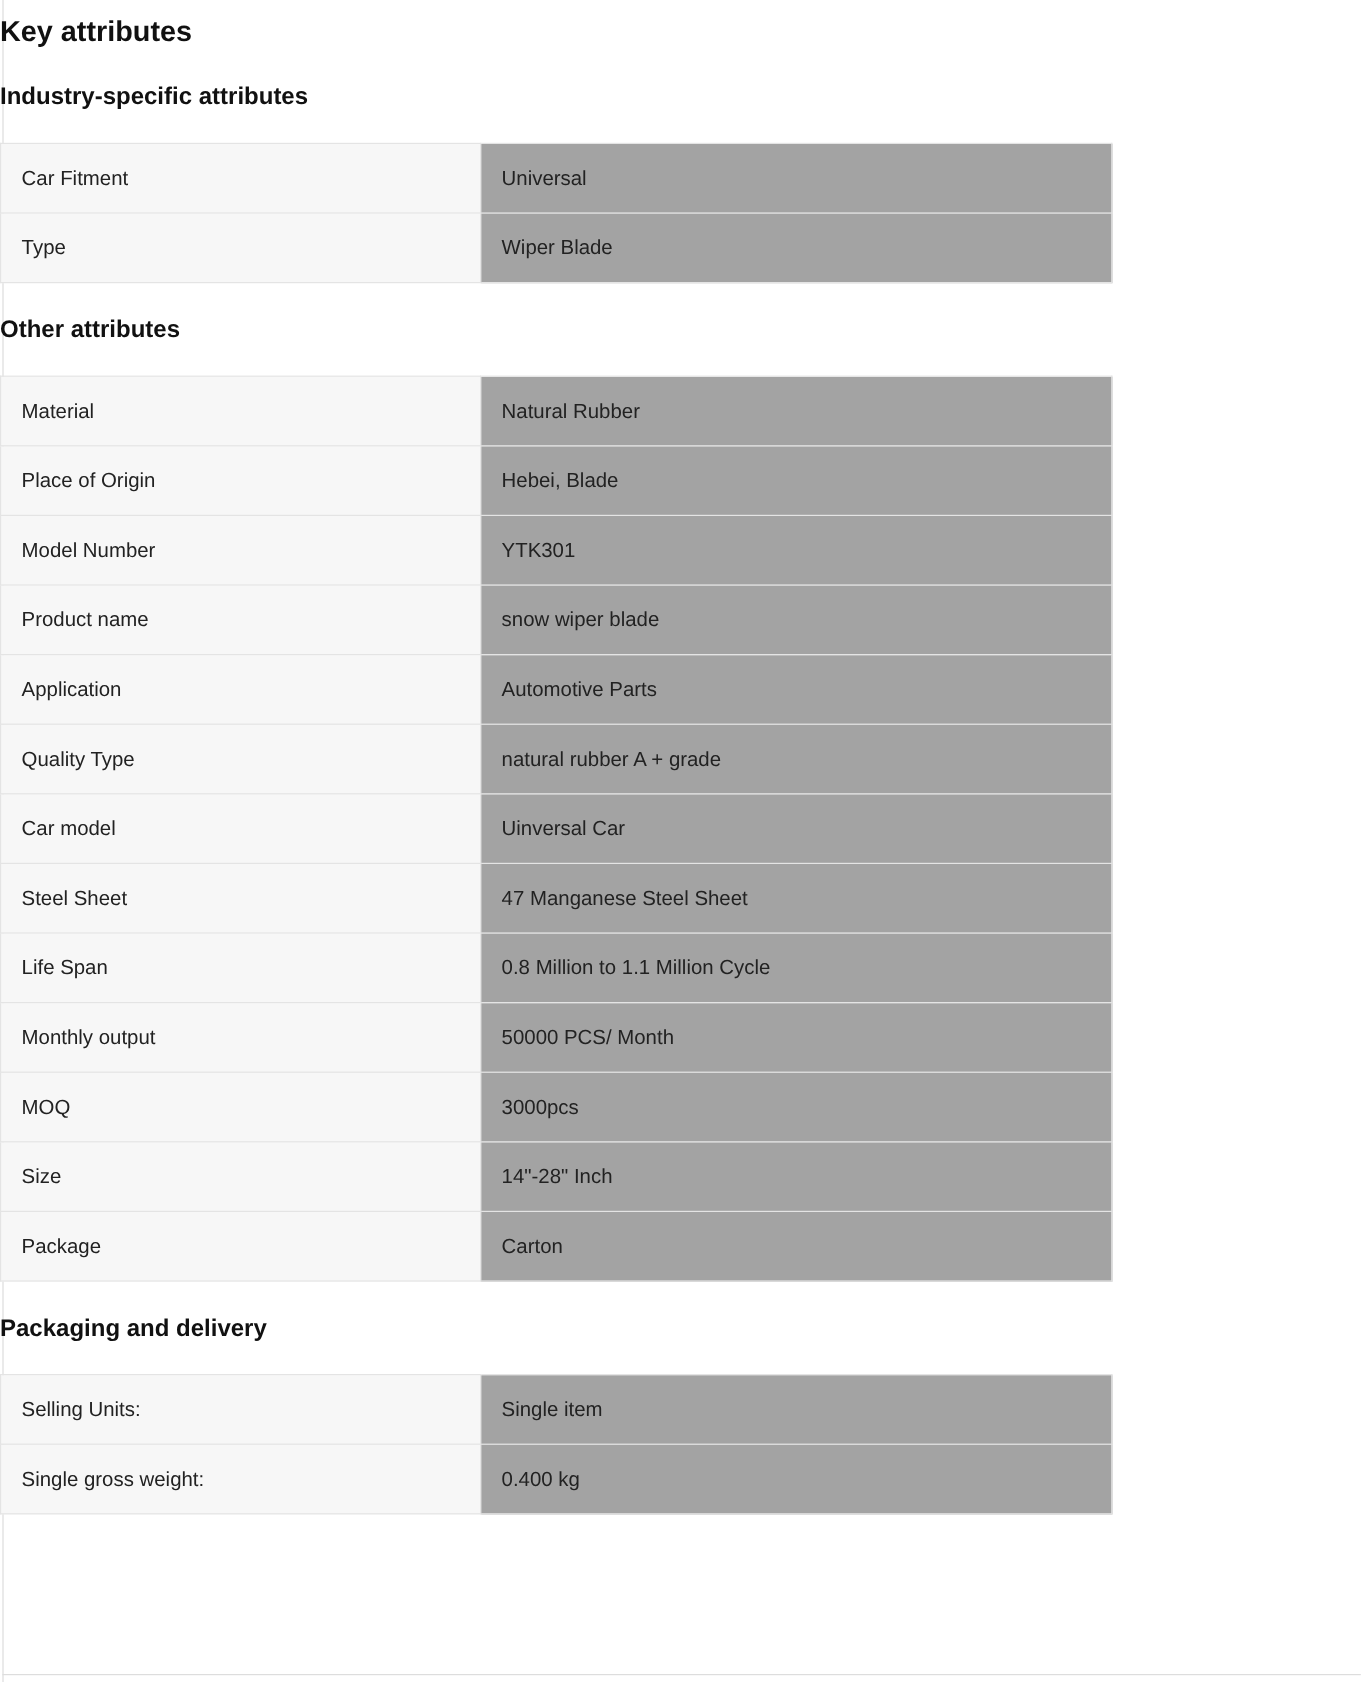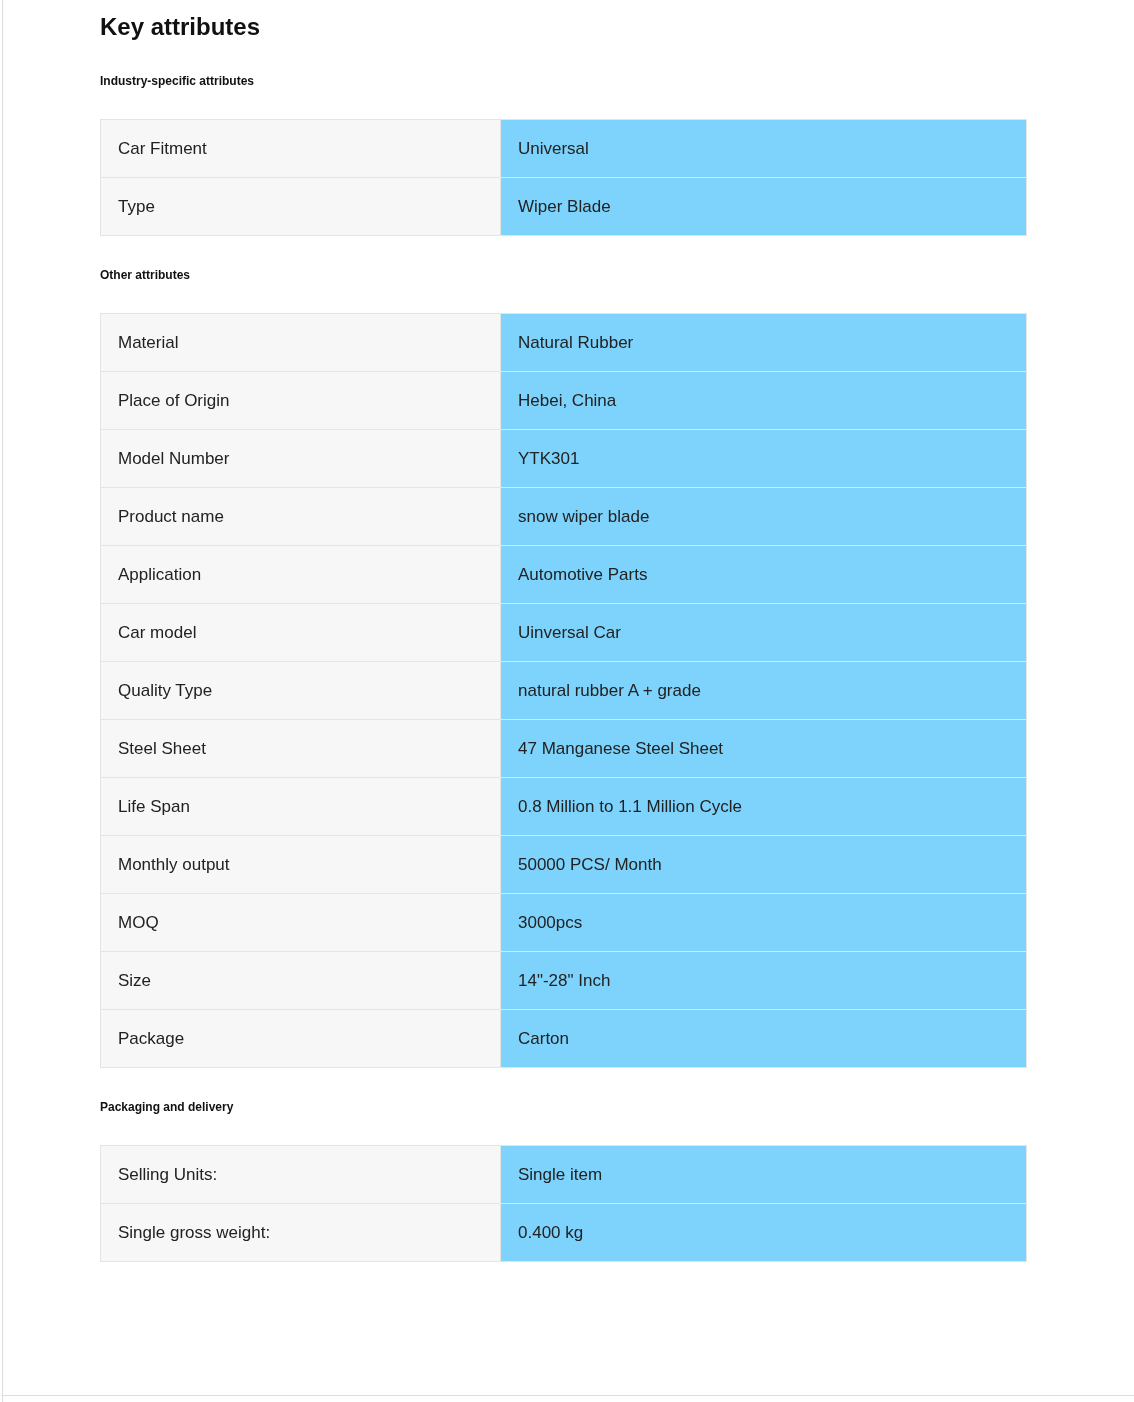--- a/index.html
+++ b/index.html
@@ -14,33 +14,32 @@
     padding: 0;
     background: #ffffff;
     width: 1134px;
     height: 1402px;
     overflow: hidden;
     font-family: "Liberation Sans", "DejaVu Sans", sans-serif;
     color: var(--text);
   }
   .page {
     position: relative;
-    margin-left: 100px;
     width: 926px;
     padding-top: 12px;
   }
   .page-title {
     font-size: 24px;
     font-weight: 700;
     line-height: 30px;
     margin: 0 0 30px 0;
     color: #111111;
   }
   .section-heading {
-    font-size: 12px;
+    font-size: 20px;
     font-weight: 700;
     line-height: 18px;
     margin: 30px 0 29px 0;
     color: #111111;
   }
   .attr-section:first-child .section-heading { margin-top: 0; }
   table.attr-table {
     border-collapse: collapse;
     width: 926px;
     table-layout: fixed;
@@ -52,21 +51,21 @@
     line-height: 22px;
     vertical-align: middle;
     padding: 0 16px 0 17px;
     color: var(--text);
   }
   td.label-cell {
     background: var(--label-cell-bg);
     width: 400px;
   }
   td.value-cell {
-    background: #7dd3fc;
+    background: #a3a3a3;
     width: 526px;
   }
   .edge-left {
     position: absolute;
     left: 2px;
     top: 0;
     width: 1px;
     height: 1402px;
     background: var(--container-border);
   }
@@ -117,47 +116,47 @@
             <col style="width:526px">
           </colgroup>
       <tbody>
   <tr>
     <td class="label-cell">Material</td>
     <td class="value-cell">Natural Rubber</td>
   </tr>
 
   <tr>
     <td class="label-cell">Place of Origin</td>
-    <td class="value-cell">Hebei, China</td>
+    <td class="value-cell">Hebei, Blade</td>
   </tr>
 
 
   <tr>
     <td class="label-cell">Model Number</td>
     <td class="value-cell">YTK301</td>
   </tr>
 
   <tr>
     <td class="label-cell">Product name</td>
     <td class="value-cell">snow wiper blade</td>
   </tr>
 
   <tr>
     <td class="label-cell">Application</td>
     <td class="value-cell">Automotive Parts</td>
   </tr>
 
   <tr>
+    <td class="label-cell">Quality Type</td>
+    <td class="value-cell">natural rubber A + grade</td>
+  </tr>
+
+  <tr>
     <td class="label-cell">Car model</td>
     <td class="value-cell">Uinversal Car</td>
-  </tr>
-
-  <tr>
-    <td class="label-cell">Quality Type</td>
-    <td class="value-cell">natural rubber A + grade</td>
   </tr>
 
   <tr>
     <td class="label-cell">Steel Sheet</td>
     <td class="value-cell">47 Manganese Steel Sheet</td>
   </tr>
 
   <tr>
     <td class="label-cell">Life Span</td>
     <td class="value-cell">0.8 Million to 1.1 Million Cycle</td>

